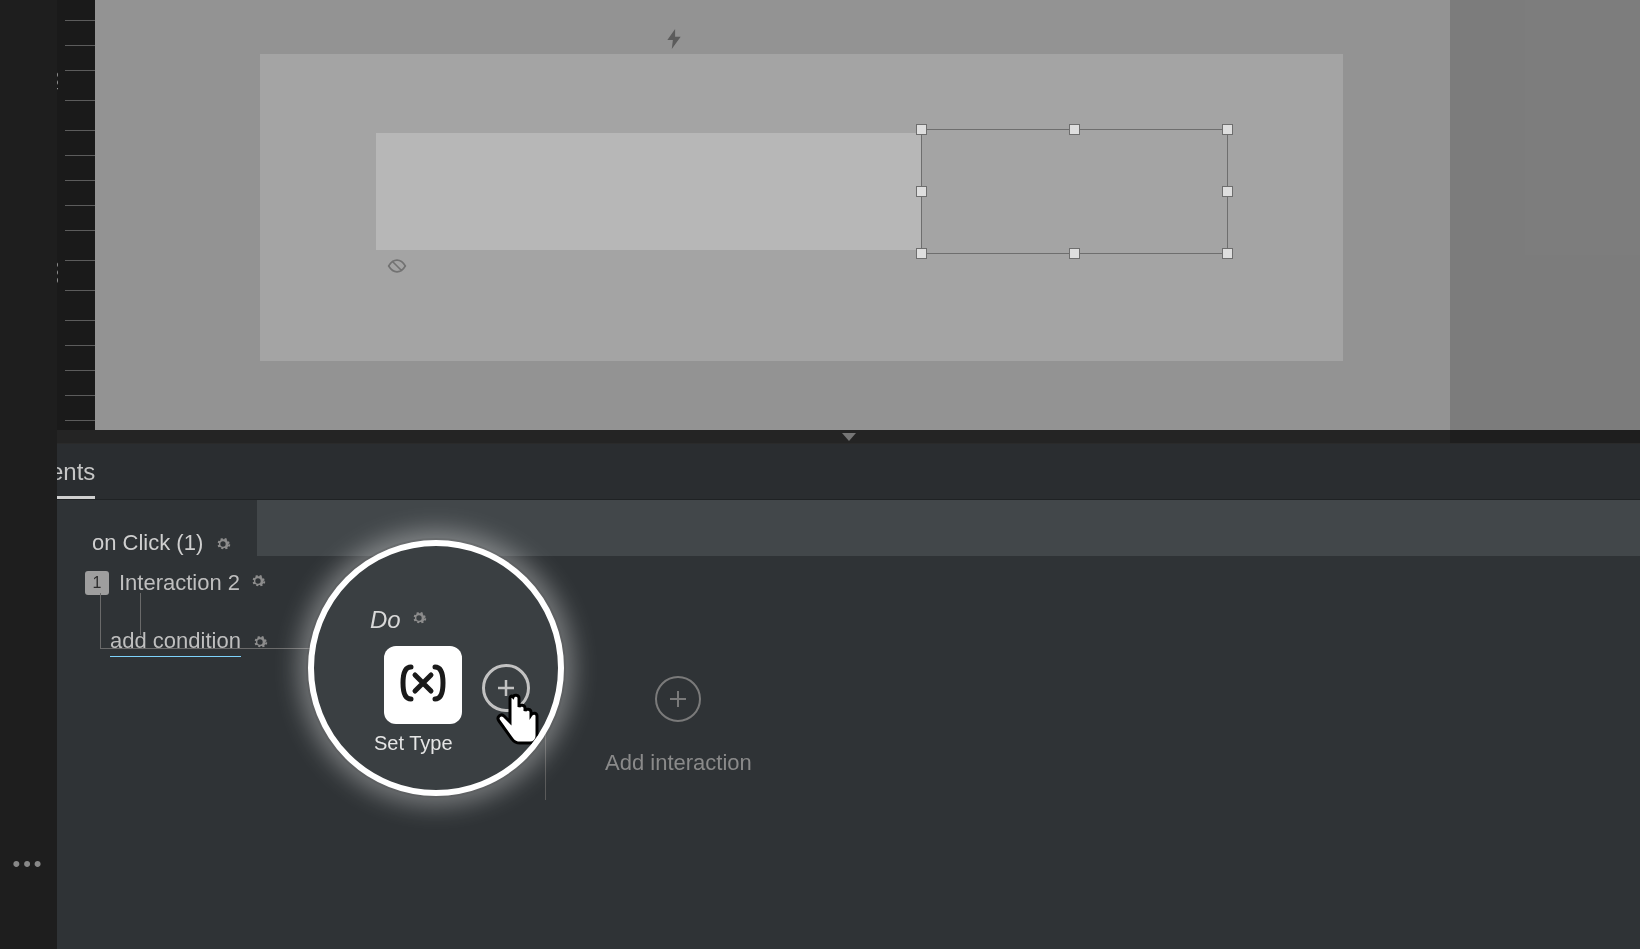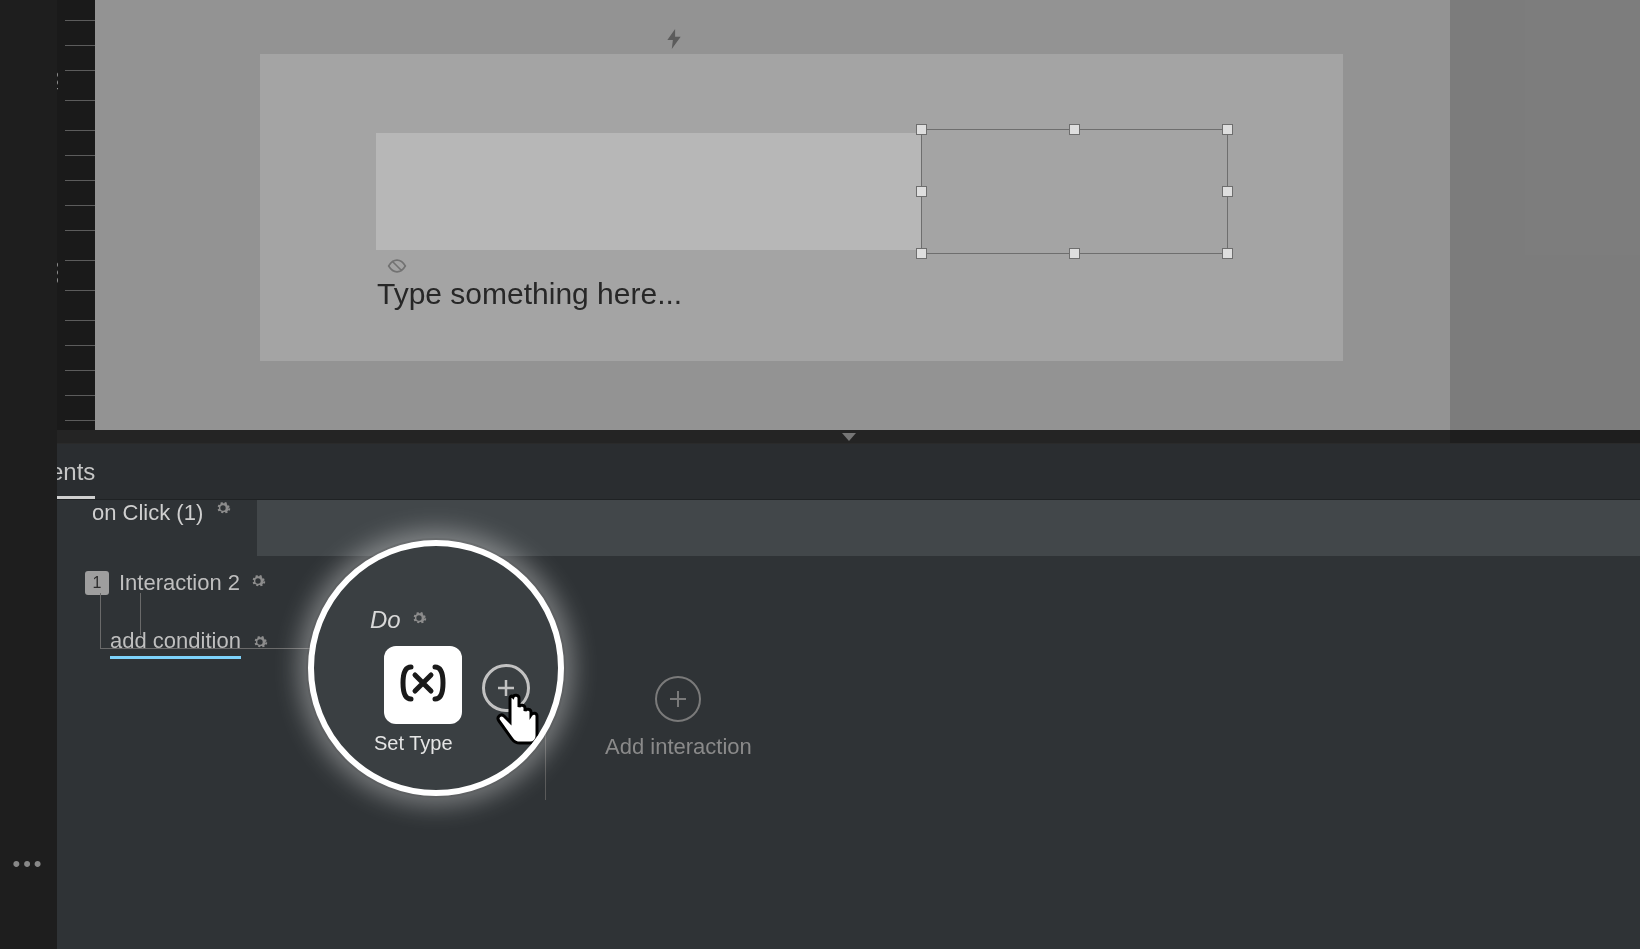--- a/index.html
+++ b/index.html
@@ -82,21 +82,21 @@
 .events-panel {
   position:absolute; top:444px; left:0; right:0; bottom:0;
   background:#2a2d30;
 }
 .events-header { height:56px; border-bottom:1px solid #1f2224; display:flex; align-items:flex-end; padding-left:22px; }
 .events-tab { color:#c6c6c6; font-size:24px; padding-bottom:10px; border-bottom:3px solid #cfcfcf; }
 
 .events-body { position:relative; height:calc(100% - 56px); background:#2f3336;}
 .trigger-row {
   position:absolute; top:0; left:57px; right:0; height:56px;
-  background:#42474a; display:flex; align-items:flex-start; padding-left:35px; gap:12px;
+  background:#42474a; display:flex; align-items:flex-end; padding-left:35px; gap:12px;
   color:#cfcfcf; font-size:22px;
 }
 .trigger-row::before{
   content:""; position:absolute; left:-57px; top:0; width:57px; height:56px; background:#2a2d30;
 }
 .trigger-row .active-tab-bg{
   position:absolute; left:0; top:0; width:200px; height:56px; background:#2f3336;
 }
 .interaction-row {
   position:absolute; top:70px; left:85px; display:flex; align-items:center; gap:10px;
@@ -104,36 +104,36 @@
 }
 .num-badge { width:24px;height:24px;background:#9e9e9e;color:#2d2d2d;display:flex;align-items:center;justify-content:center;font-size:16px;border-radius:3px;}
 .gear { color:#8c8c8c; font-size:16px; }
 
 .tree-line-v { position:absolute; left:100px; top:93px; width:1px; height:55px; background:#6a6a6a;}
 .tree-line-h { position:absolute; left:100px; top:148px; width:290px; height:1px; background:#6a6a6a;}
 .tree-elbow { position:absolute; left:376px; top:62px; width:18px; height:18px; border-right:1px solid #6a6a6a; border-top:1px solid #6a6a6a;}
 .tree-line-short { position:absolute; left:140px; top:93px; width:1px; height:42px; background:#6a6a6a; }
 .condition-link {
   position:absolute; top:128px; left:110px; color:#bfbfbf; font-size:22px;
-  border-bottom:3px solid #7dd3fc; padding-bottom:2px;
+  border-bottom:1px solid #7dd3fc; padding-bottom:2px;
 }
 .condition-gear { position:absolute; top:134px; left:252px; color:#8c8c8c; font-size:16px;}
 
 .vertical-sep { position:absolute; left:545px; top:180px; width:1px; height:120px; background:#5a5a5a;}
 
 .add-interaction {
   position:absolute; left:605px; top:176px; display:flex; flex-direction:column; align-items:center; gap:12px;
   color:#8a8a8a;
 }
 .circle-plus {
   width:46px;height:46px;border:2px solid #7a7a7a;border-radius:50%;display:flex;align-items:center;justify-content:center;
   color:#7a7a7a;
 }
 .circle-plus svg{display:block;}
-.add-label { font-size:22px; }
+.add-label { font-size:22px;margin-top:16px; }
 
 
 .events-left-strip { position:absolute; top:0; left:0; width:57px; height:100%; background:#2a2d30; }
 .els { position:absolute; left:0; width:57px; display:flex; justify-content:center; color:#9e9e9e; cursor:pointer;}
 .els.add{top:12px;} .els.grid{top:60px;} .els.paste{top:106px;} .els.trash{top:152px;}
 
 
 .bubble-outer{
   position:absolute; left:308px; top:540px; width:256px; height:256px;
   border-radius:50%; background:#3a3f42;
@@ -181,21 +181,20 @@
     </div>
 
     <div class="canvas-inner">
       <div class="artboard">
         <div class="text-input"></div>
         <span class="hidden-eye">
           <svg width="20" height="16" viewBox="0 0 24 18">
               <path fill="none" stroke="currentColor" stroke-width="2" d="M2 9c3-5 7-7 10-7s7 2 10 7c-3 5-7 7-10 7S5 14 2 9z M6 3l12 12"></path>
             </svg>
         </span>
-        <div class="placeholder-text">Type something here...</div>
         <span class="bolt">
           <svg width="16" height="20" viewBox="0 0 12 18">
               <path fill="currentColor" d="M7 0L0 10h5l-1 8 8-11H7z"></path>
             </svg>
         </span>
         <div class="sel-wrap">
           <div class="handle h-tl"></div>
           <div class="handle h-tm"></div>
           <div class="handle h-tr"></div>
           <div class="handle h-ml"></div>

